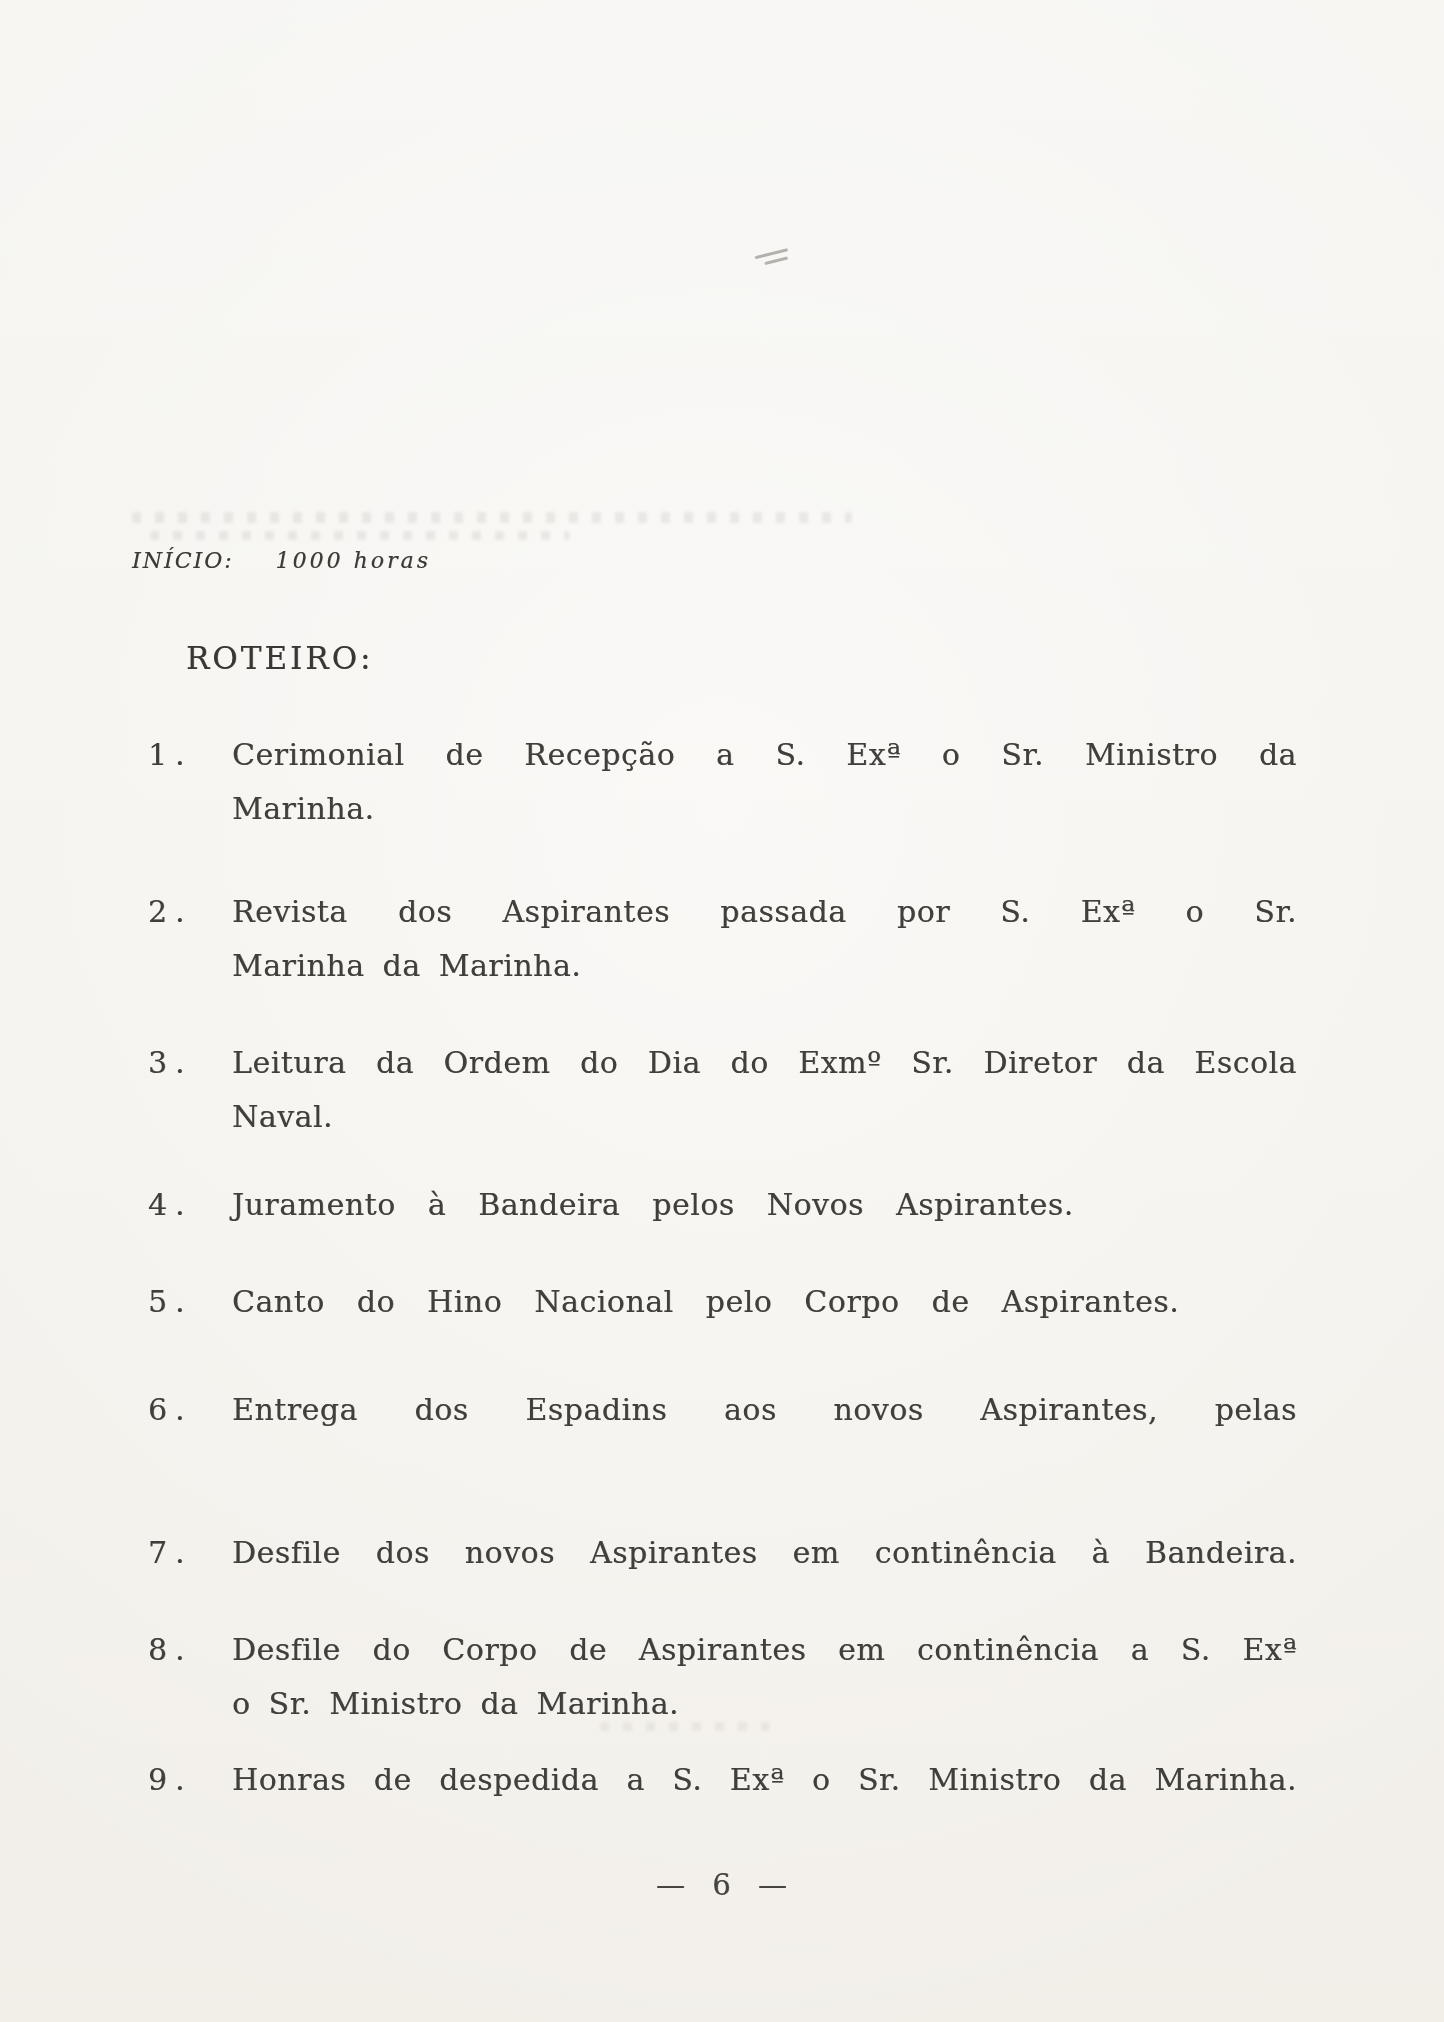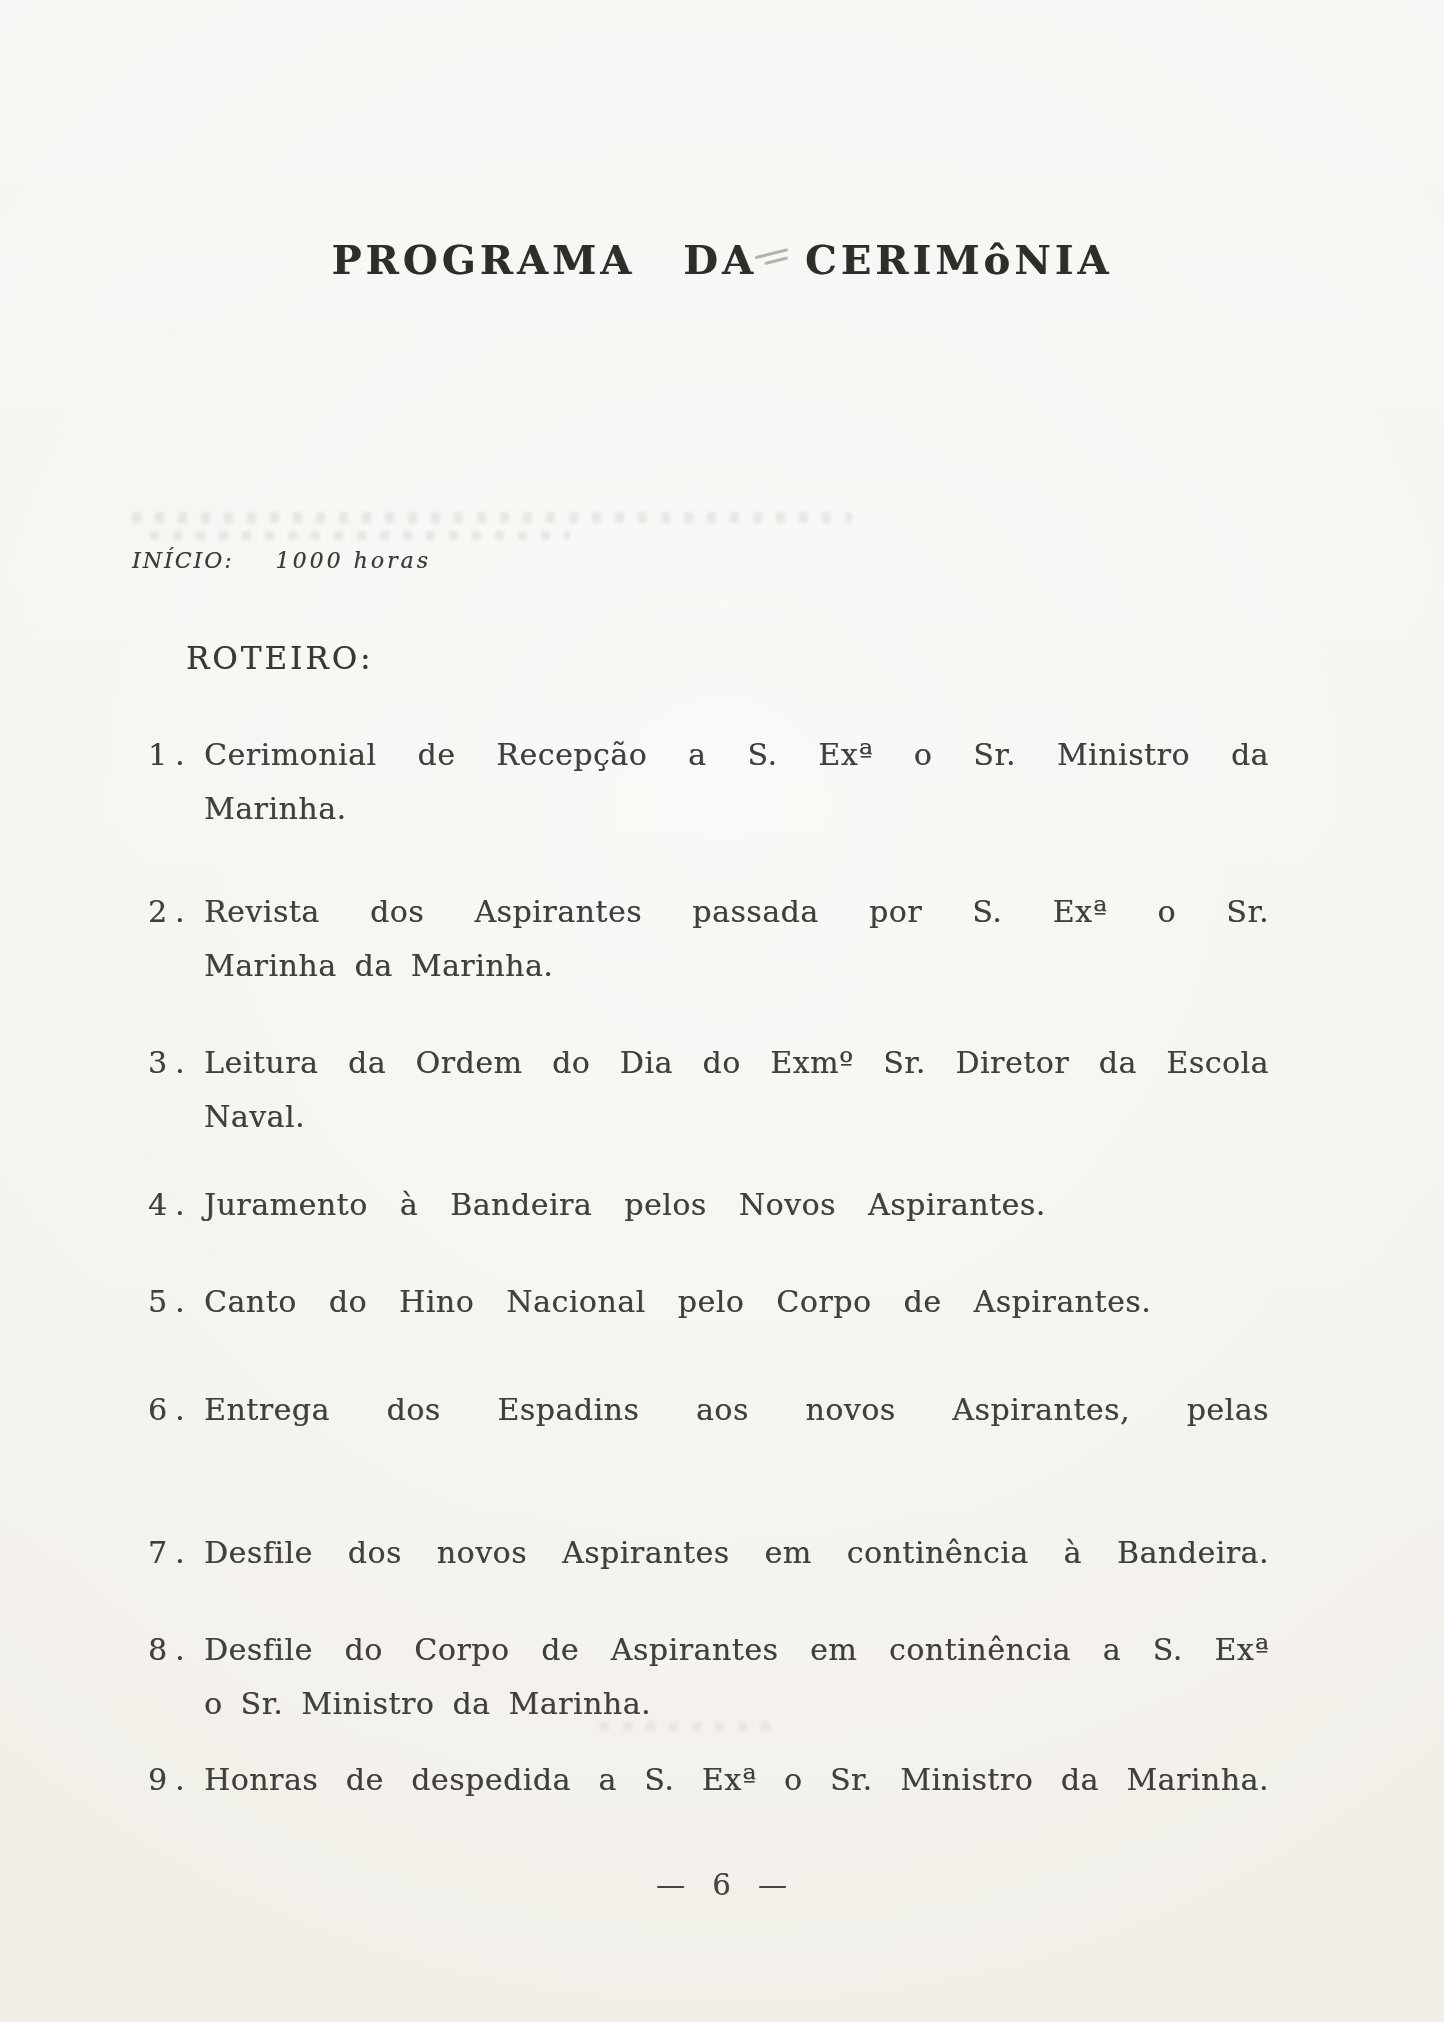--- a/index.html
+++ b/index.html
@@ -47,21 +47,21 @@
   }
   .item{
     position:absolute;left:148px;width:1165px;
     font-size:30px;line-height:54px;
     letter-spacing:0.5px;
   }
   .num{
     position:absolute;left:0;top:0;
     letter-spacing:8px;
   }
-  .itext{margin-left:56px;width:1065px;}
+  .itext{margin-left:84px;width:1065px;}
   .line{word-spacing:8px;}
   .line.stretch{text-align:justify;text-align-last:justify;}
   .line.loose{word-spacing:22px;}
   .page-number{
     position:absolute;top:1868px;left:0;width:1444px;
     text-align:center;
     font-size:29px;word-spacing:16px;letter-spacing:1px;
     color:#45433f;
   }
   
@@ -83,21 +83,20 @@
     display:block;height:3px;margin-bottom:5px;border-radius:2px;
     background:#7a7871;
   }
   .mark-equals span:last-child{width:24px;margin-left:8px;}
 </style>
 </head>
 <body>
 
 <div class="paper">
 
-  <div class="page-title ink">PROGRAMA DA CERIMôNIA</div>
 
   <div class="mark-equals">
       <span></span>
       <span></span>
     </div>
 
 
   <div class="smudge smudge-a"></div>
   <div class="smudge smudge-b"></div>
 

